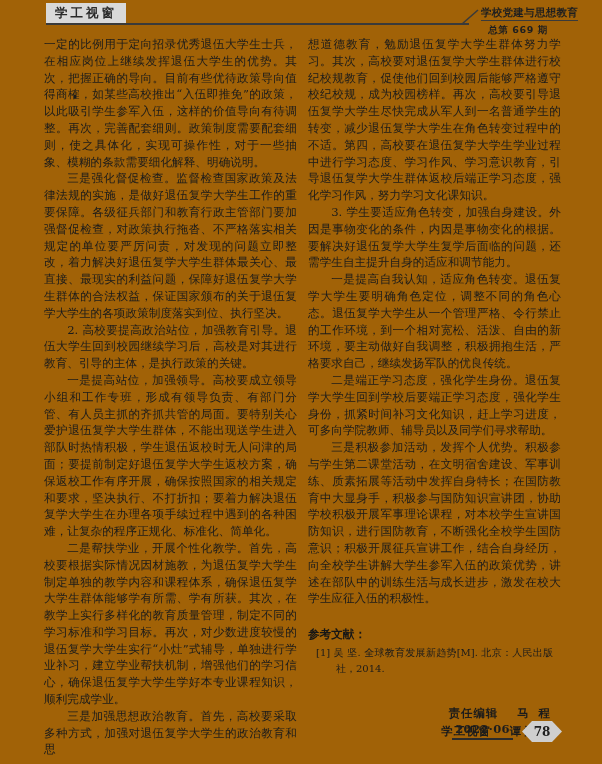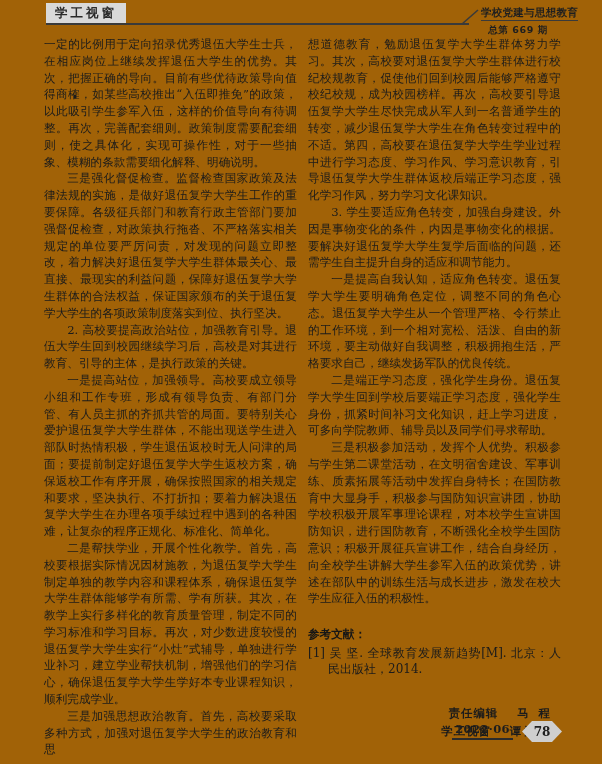--- a/index.html
+++ b/index.html
@@ -133,23 +133,23 @@
   .ref-head {
     margin: 0;
     margin-top: 19px;
     font-size: 11.6px;
     line-height: 16.8px;
     font-weight: bold;
     color: #161616;
     font-family: "DejaVu Serif", "Liberation Serif", serif;
   }
   .ref-item {
-    margin: 0;
+    margin: 8px;
     margin-top: 2px;
-    font-size: 12px;
+    font-size: 10px;
     line-height: 16.4px;
     text-align: justify;
     color: #1b1b1b;
     padding-left: 20px;
     text-indent: -20px;
     font-family: "DejaVu Serif", "Liberation Serif", serif;
     word-break: break-all;
   }
 
   

